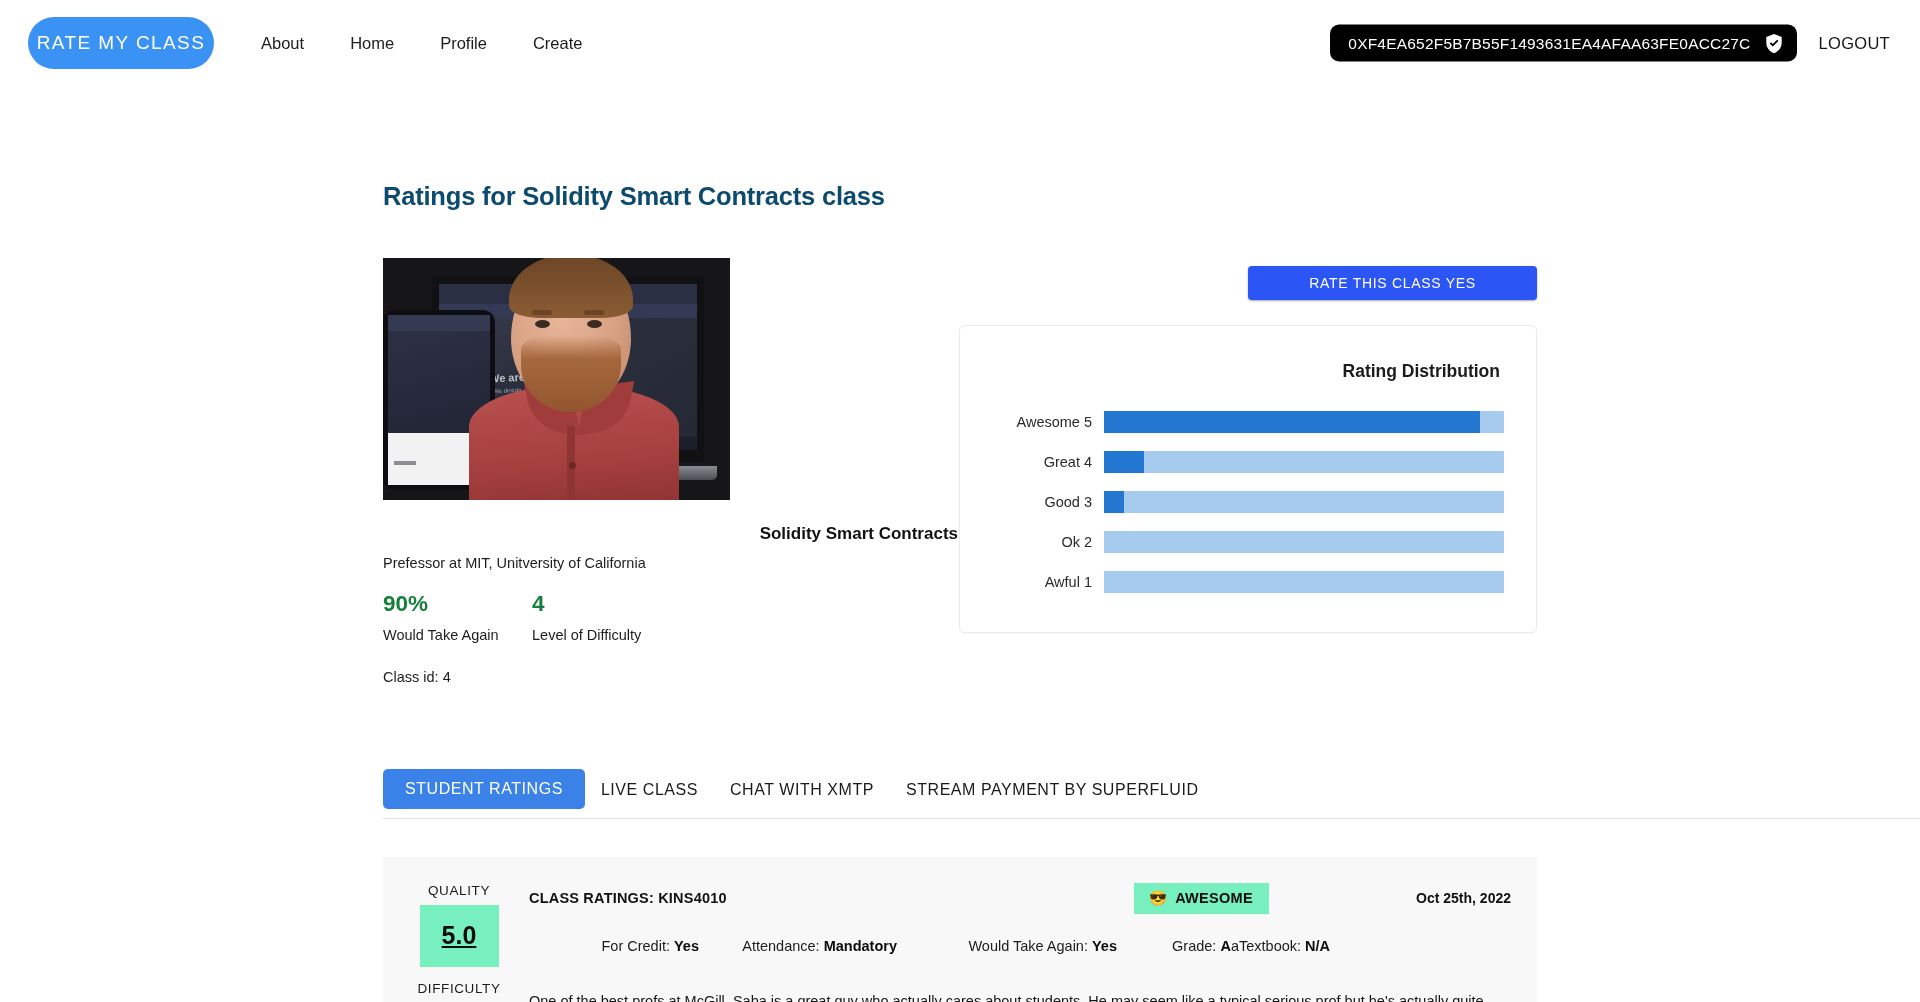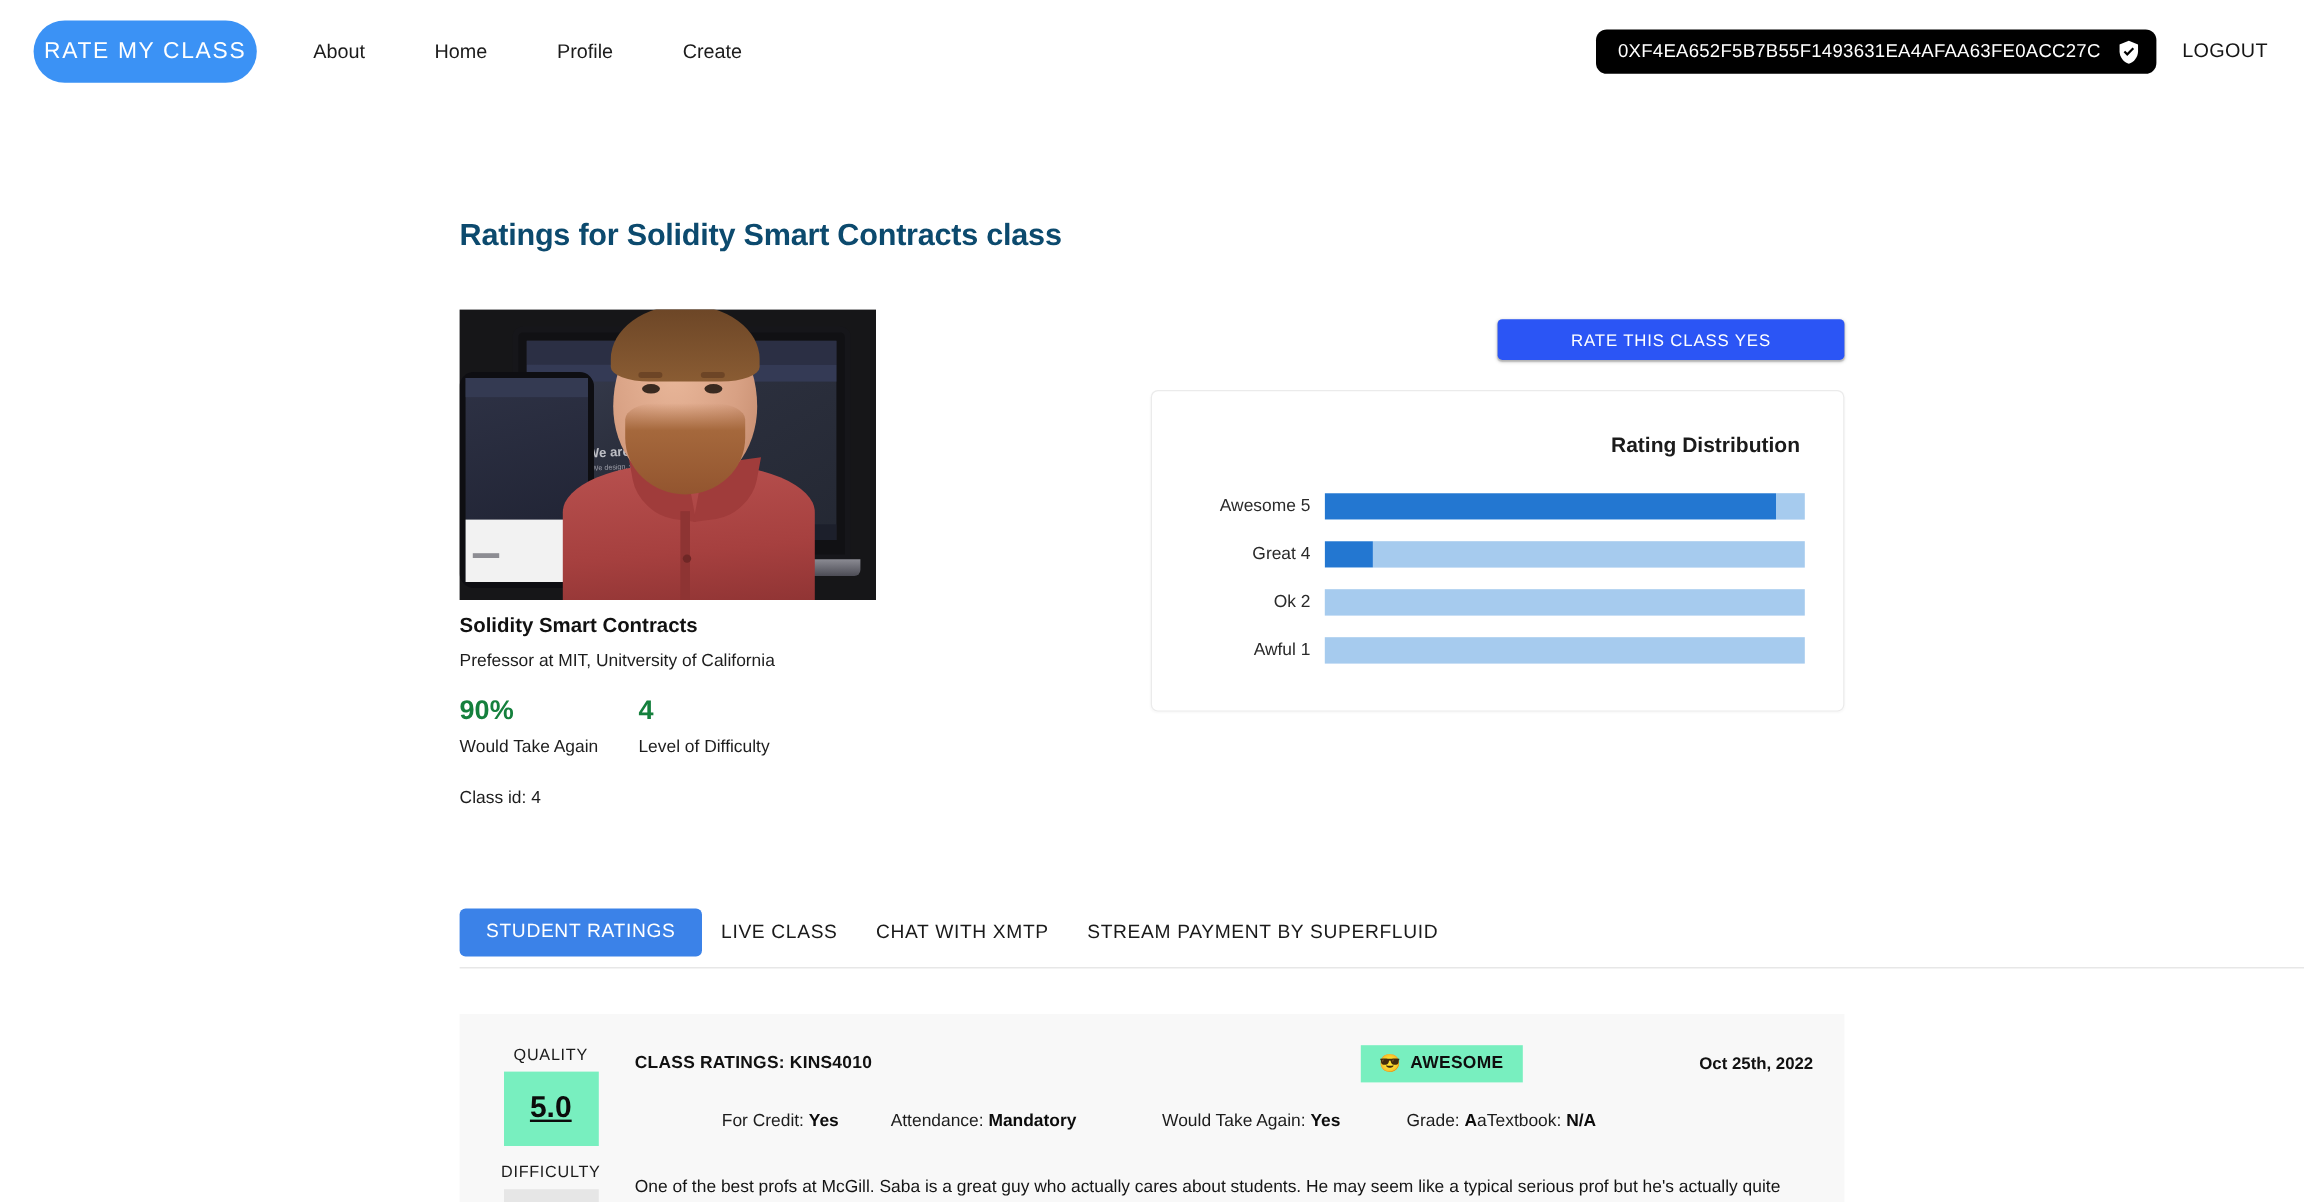--- a/index.html
+++ b/index.html
@@ -30,21 +30,21 @@
   .logo-text {
     color: #ffffff;
     font-size: 19px;
     letter-spacing: 1.4px;
     font-weight: 300;
     white-space: nowrap;
   }
   .nav {
     display: flex; align-items: center;
     margin-left: 26px;
-    gap: 16px;
+    gap: 4px;
   }
   .nav a {
     color: #1b1b1b;
     font-size: 16.5px;
     text-decoration: none;
     padding: 6px 21px;
     white-space: nowrap;
   }
   .header-right {
     position: absolute;
@@ -265,21 +265,22 @@
   }
   .ph-btn {
     position: absolute;
     left: 186px; top: 204px;
     width: 7px; height: 7px; border-radius: 50%;
     background: #6f2726;
   }
 
   .prof-name {
     font-size: 17px; font-weight: bold; color: #111;
-    margin-top: 12px;
+    margin-top: 24px;
+    text-align: right;
   }
   .prof-sub {
     font-size: 14.5px; color: #1d1d1d;
     margin-top: 11px;
   }
   .stats-row {
     display: flex;
     margin-top: 22px;
   }
   .stat-block.a { width: 149px; }
@@ -562,20 +563,26 @@
           </div>
         </div>
 
         <div class="chart-row">
           <div class="chart-cat">Great 4</div>
           <div class="chart-track" style="background: rgb(166, 203, 238);">
             <div class="chart-fill" style="width: 10%; background: rgb(35, 119, 209);"></div>
           </div>
         </div>
 
+        <div class="chart-row">
+          <div class="chart-cat">Good 3</div>
+          <div class="chart-track" style="background: rgb(166, 203, 238);">
+            <div class="chart-fill" style="width: 5%; background: rgb(35, 119, 209);"></div>
+          </div>
+        </div>
 
         <div class="chart-row">
           <div class="chart-cat">Ok 2</div>
           <div class="chart-track" style="background: rgb(166, 203, 238);">
             <div class="chart-fill" style="width: 0%; background: rgb(35, 119, 209);"></div>
           </div>
         </div>
 
         <div class="chart-row">
           <div class="chart-cat">Awful 1</div>

